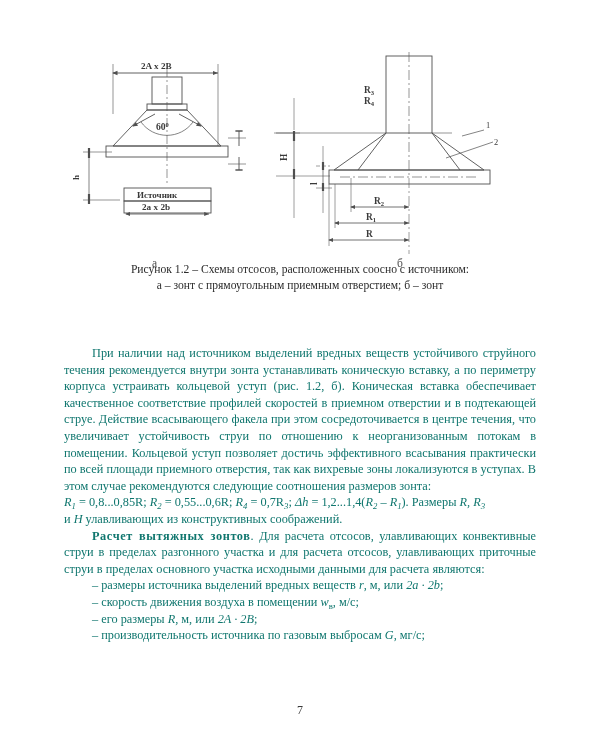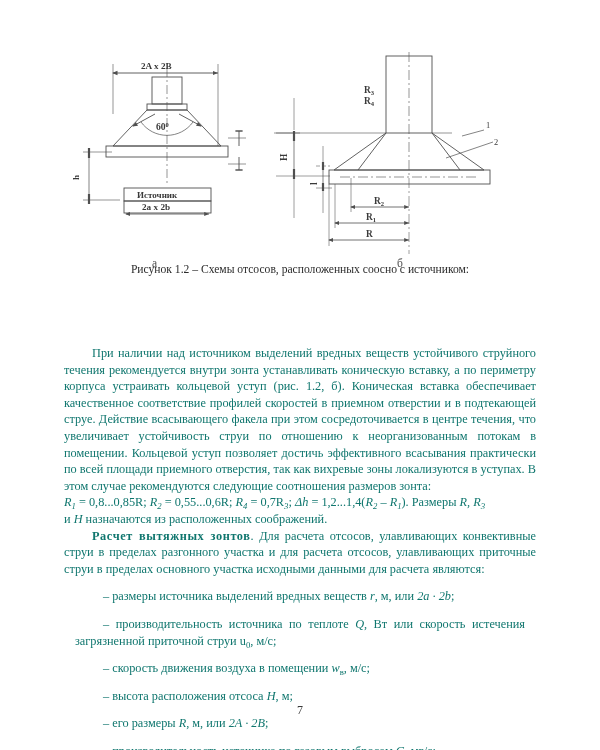--- a/index.html
+++ b/index.html
@@ -72,21 +72,21 @@
   }
   p.formula {
     margin: 0;
     text-align: justify;
     text-indent: 0;
   }
   .lead { font-weight: bold; letter-spacing: 0.6px; }
   .it { font-style: italic; }
   sub { font-size: 71%; line-height: 0; }
   .dash-item {
-    margin: 11px;
+    margin: 0;
     text-align: justify;
     text-indent: 28px;
   }
 
   
   .folio {
     position: absolute;
     left: 0;
     top: 703px;
     width: 600px;
@@ -215,52 +215,47 @@
         <text x="494" y="127" font-size="8.4">2</text>
       </g>
     </svg>
 
     <div class="sublabel a">а</div>
     <div class="sublabel b">б</div>
   </div>
 
   <div class="caption">
     <div>Рисунок 1.2 – Схемы отсосов, расположенных соосно с источником:</div>
+    <div>а – зонт с прямоугольным приемным отверстием; б – зонт</div>
   </div>
 
   <div class="body-text">
 
     <p class="just">При наличии над источником выделений вредных веществ устойчивого струйного течения рекомендуется внутри зонта устанавливать коническую вставку, а по периметру корпуса устраивать кольцевой уступ (рис. 1.2, б). Коническая вставка обеспечивает качественное соответствие профилей скоростей в приемном отверстии и в подтекающей струе. Действие всасывающего факела при этом сосредоточивается в центре течения, что увеличивает устойчивость струи по отношению к неорганизованным потокам в помещении. Кольцевой уступ позволяет достичь эффективного всасывания практически по всей площади приемного отверстия, так как вихревые зоны локализуются в уступах. В этом случае рекомендуются следующие соотношения размеров зонта:</p>
 
     <p class="formula">
       <span class="it">R</span><sub class="it">1</sub><span> = 0,8...0,85R; </span><span class="it">R</span><sub class="it">2</sub><span> = 0,55...0,6R; </span><span class="it">R</span><sub class="it">4</sub><span> = 0,7R</span><sub class="it">3</sub><span>; </span><span class="it">Δh</span><span> = 1,2...1,4(</span><span class="it">R</span><sub class="it">2</sub><span> – </span><span class="it">R</span><sub class="it">1</sub><span>). Размеры </span><span class="it">R, R</span><sub class="it">3</sub>
     </p>
     <p class="formula">
-      <span>и </span><span class="it">H</span><span> назначаются из расположенных соображений.</span>
+      <span>и </span><span class="it">H</span><span> улавливающих из конструктивных соображений.</span>
     </p>
 
     <p class="just">
       <span class="lead">Расчет вытяжных зонтов</span><span>. Для расчета отсосов, улавливающих конвективные струи в пределах разгонного участка и для расчета отсосов, улавливающих приточные струи в пределах основного участка исходными данными для расчета являются:</span>
     </p>
 
     <p class="dash-item">
       <span>– размеры источника выделений вредных веществ </span><span class="it">r</span><span>, м, или </span><span class="it">2a · 2b</span><span>;</span>
     </p>
 
-    <p class="dash-item">
-      <span>– производительность источника по теплоте </span><span class="it">Q</span><span>, Вт или скорость истечения загрязненной приточной струи u</span><sub>0</sub><span>, м/с;</span>
-    </p>
 
     <p class="dash-item">
       <span>– скорость движения воздуха в помещении </span><span class="it">w</span><sub>в</sub><span>, м/с;</span>
     </p>
 
-    <p class="dash-item">
-      <span>– высота расположения отсоса </span><span class="it">H</span><span>, м;</span>
-    </p>
 
     <p class="dash-item">
       <span>– его размеры </span><span class="it">R</span><span>, м, или </span><span class="it">2A · 2B</span><span>;</span>
     </p>
 
     <p class="dash-item">
       <span>– производительность источника по газовым выбросам </span><span class="it">G</span><span>, мг/с;</span>
     </p>
 
   </div>

